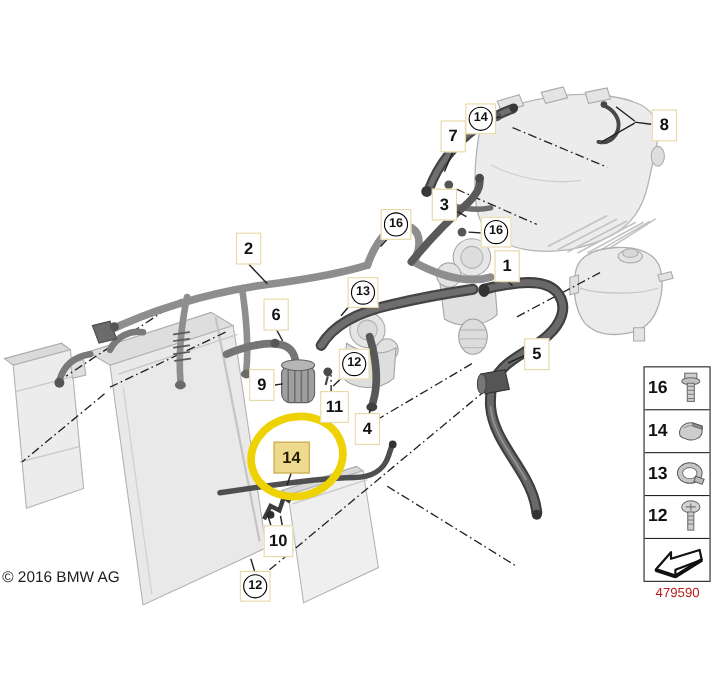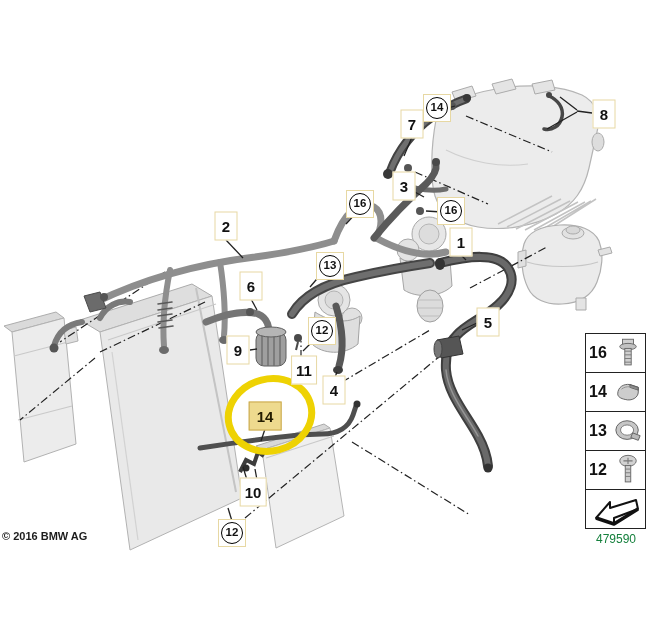--- a/index.html
+++ b/index.html
@@ -15,23 +15,23 @@
            width:20px;height:20px;border:1.8px solid #000;border-radius:50%;
            font-size:11.5px;font-weight:bold;background:#fff;}
   .callout.highlight{background:#eeda8e;border:1px solid #c9a84e;color:#241c00;padding:6px 7px;}
   .legend{position:absolute;left:585px;top:333px;width:59px;z-index:2;
           border:1.5px solid #222;background:#fff;}
   .legend-row{display:flex;align-items:center;height:38px;border-bottom:1.5px solid #222;
           padding:0 2px;cursor:pointer;}
   .legend-row:last-child{border-bottom:none;justify-content:center;}
   .legend-num{font-weight:bold;font-size:16px;color:#111;width:24px;text-align:left;padding-left:1px;}
   .legend-icon{flex:1;display:flex;justify-content:center;align-items:center;}
-  .copyright{position:absolute;left:2px;top:530px;font-size:11px;font-weight:bold;
+  .copyright{position:absolute;left:2px;top:516px;font-size:14px;font-weight:normal;
           color:#1c1c1c;z-index:2;letter-spacing:0px;}
-  .diagram-number{position:absolute;left:596px;top:532px;font-size:12px;color:#15803d;z-index:2;}
+  .diagram-number{position:absolute;left:596px;top:532px;font-size:12px;color:#b91c1c;z-index:2;}
 </style>
 </head>
 <body>
 
 <div class="stage">
 
   <svg class="diagram" width="651" height="622" viewBox="0 0 651 622">
 
     <g>
       <path d="M80,320 L192,284 L212,296 L100,332 Z" fill="#dedede" stroke="#ababab" stroke-width="1"></path>

